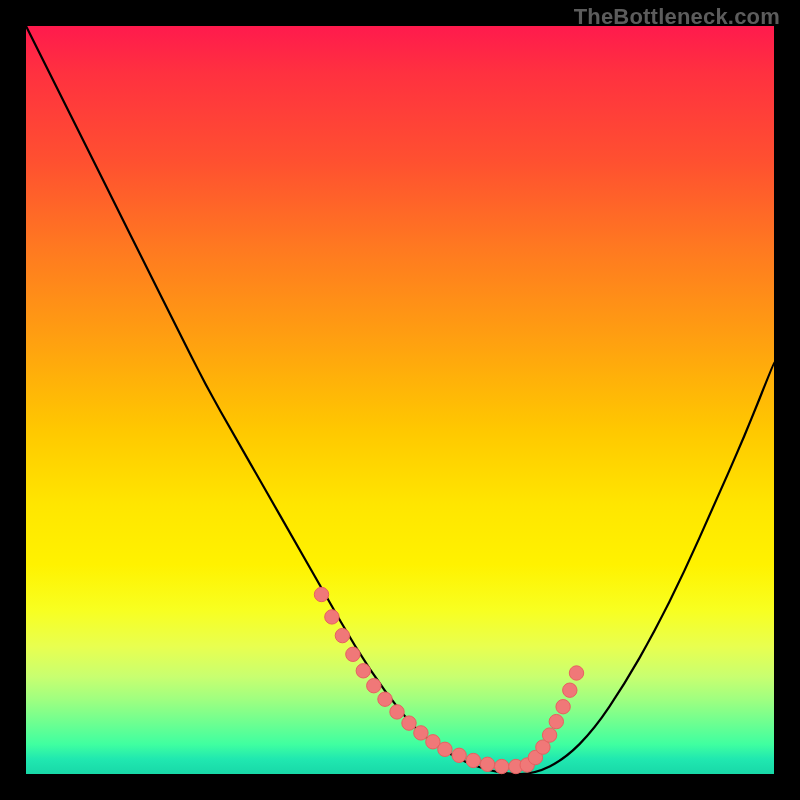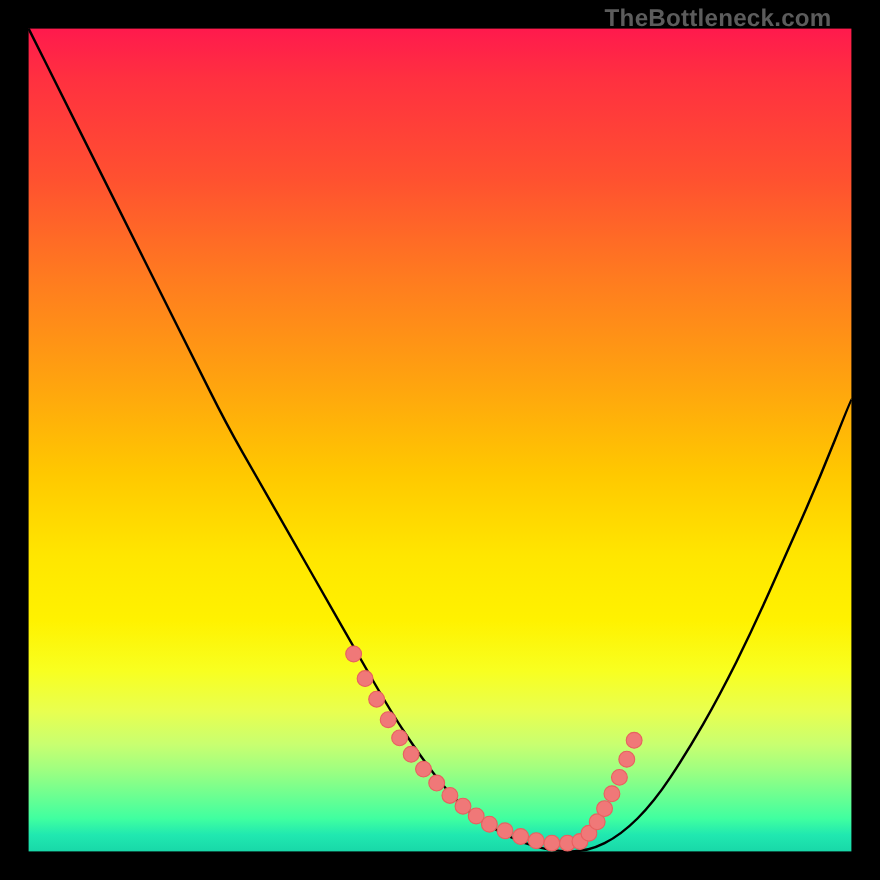--- a/index.html
+++ b/index.html
@@ -32,21 +32,21 @@
       #a0ff80 90%,
       #70ff90 93%,
       #40ffa0 96%,
       #20e8b0 98%,
       #18d8a8 100%
     );
   }
   .watermark {
     position: absolute;
     top: 4px;
-    right: 44px;
+    right: 20px;
     font-family: Arial, Helvetica, sans-serif;
     font-size: 22px;
     font-weight: 600;
     color: #5c5c5c;
     letter-spacing: 0.2px;
   }
   svg.curve {
     position: absolute;
     left: 0;
     top: 0;

